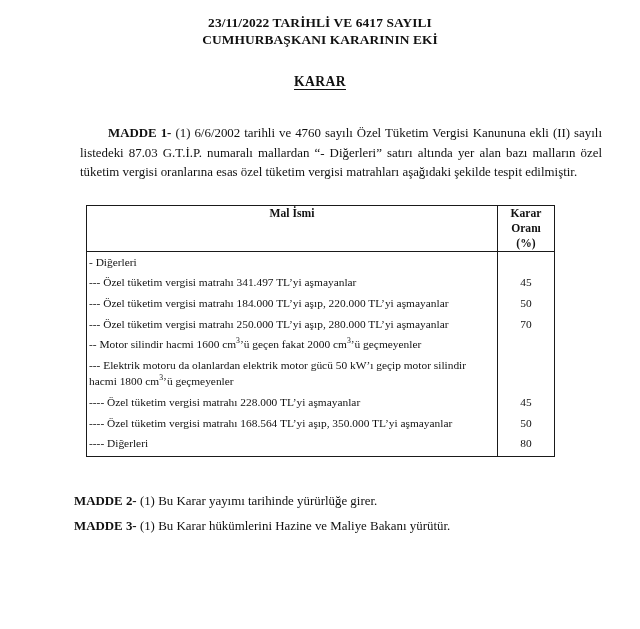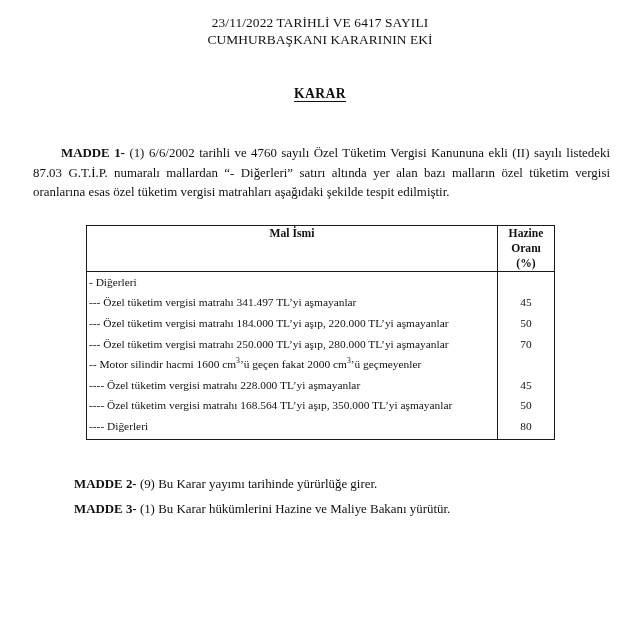--- a/index.html
+++ b/index.html
@@ -20,47 +20,47 @@
     position: relative;
     width: 640px;
     height: 629px;
     box-sizing: border-box;
     padding: 0;
   }
 
   
   .doc-title {
     text-align: center;
-    font-weight: normal;
+    font-weight: bold;
     font-size: 13.4px;
     line-height: 17px;
     letter-spacing: 0.1px;
     margin: 0;
     padding-top: 14px;
   }
   .doc-title .line2 {
     display: block;
   }
   .karar-heading {
     text-align: center;
     font-weight: bold;
     font-size: 13.6px;
     letter-spacing: 0.4px;
-    margin: 16px;
+    margin: 4px;
     padding-top: 22px;
   }
   .karar-heading span {
     border-bottom: 1.3px solid #111;
     padding-bottom: 0px;
   }
 
   
   .madde-block {
-    margin: 0;
-    padding: 0 30px 0 33px;
+    margin: 8px;
+    padding: 0 30px 0 72px;
   }
   .para {
     text-align: justify;
     text-justify: inter-word;
     font-size: 12.9px;
     line-height: 19.6px;
     margin: 0;
     hyphens: none;
   }
   .para-first {
@@ -175,21 +175,21 @@
   <div class="table-wrap">
     <table class="rates">
       <colgroup>
         <col class="col-name">
         <col class="col-rate">
       </colgroup>
       <thead>
         <tr>
           <th class="th-name">Mal İsmi</th>
           <th class="th-rate">
-            <span>Hazine Oranı</span><br>
+            <span>Karar Oranı</span><br>
             <span>(%)</span>
           </th>
         </tr>
       </thead>
       <tbody id="rates-body">
           <tr>
             <td class="cell-name lv0">- Diğerleri</td>
             <td class="cell-rate"></td>
           </tr>
           <tr>
@@ -201,38 +201,42 @@
             <td class="cell-rate">50</td>
           </tr>
           <tr>
             <td class="cell-name lv2">--- Özel tüketim vergisi matrahı 250.000 TL’yi aşıp, 280.000 TL’yi aşmayanlar</td>
             <td class="cell-rate">70</td>
           </tr>
           <tr>
             <td class="cell-name lv1">-- Motor silindir hacmi 1600 cm<sup class="cube">3</sup>’ü geçen fakat 2000 cm<sup class="cube">3</sup>’ü geçmeyenler</td>
             <td class="cell-rate"></td>
           </tr>
+          <tr class="wrapped-row">
+            <td class="cell-name lv2">--- Elektrik motoru da olanlardan elektrik motor gücü 50 kW’ı geçip motor silindir hacmi 1800 cm<sup class="cube">3</sup>’ü geçmeyenler</td>
+            <td class="cell-rate"></td>
+          </tr>
           <tr>
             <td class="cell-name lv3">---- Özel tüketim vergisi matrahı 228.000 TL’yi aşmayanlar</td>
             <td class="cell-rate">45</td>
           </tr>
           <tr>
             <td class="cell-name lv3">---- Özel tüketim vergisi matrahı 168.564 TL’yi aşıp, 350.000 TL’yi aşmayanlar</td>
             <td class="cell-rate">50</td>
           </tr>
           <tr class="last">
             <td class="cell-name lv3">---- Diğerleri</td>
             <td class="cell-rate">80</td>
           </tr>
         </tbody>
     </table>
   </div>
 
   <div class="footer-maddes">
     <p class="footer-line">
-      <span class="madde-label">MADDE 2-</span><span> (9) Bu Karar yayımı tarihinde yürürlüğe girer.</span>
+      <span class="madde-label">MADDE 2-</span><span> (1) Bu Karar yayımı tarihinde yürürlüğe girer.</span>
     </p>
     <p class="footer-line">
       <span class="madde-label">MADDE 3-</span><span> (1) Bu Karar hükümlerini Hazine ve Maliye Bakanı yürütür.</span>
     </p>
   </div>
 
 </div>
 
 </body></html>

